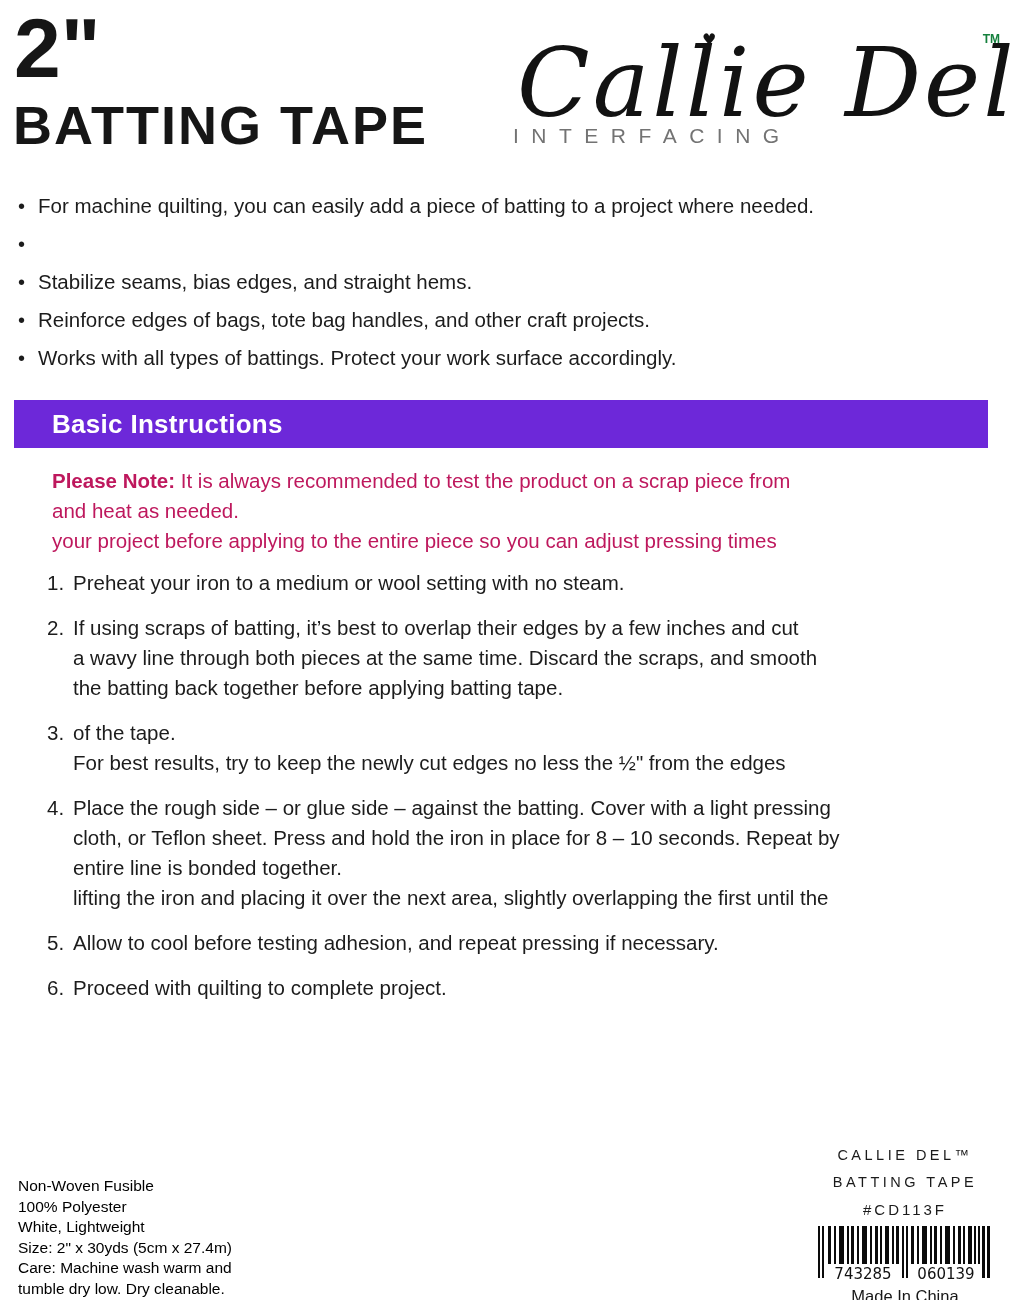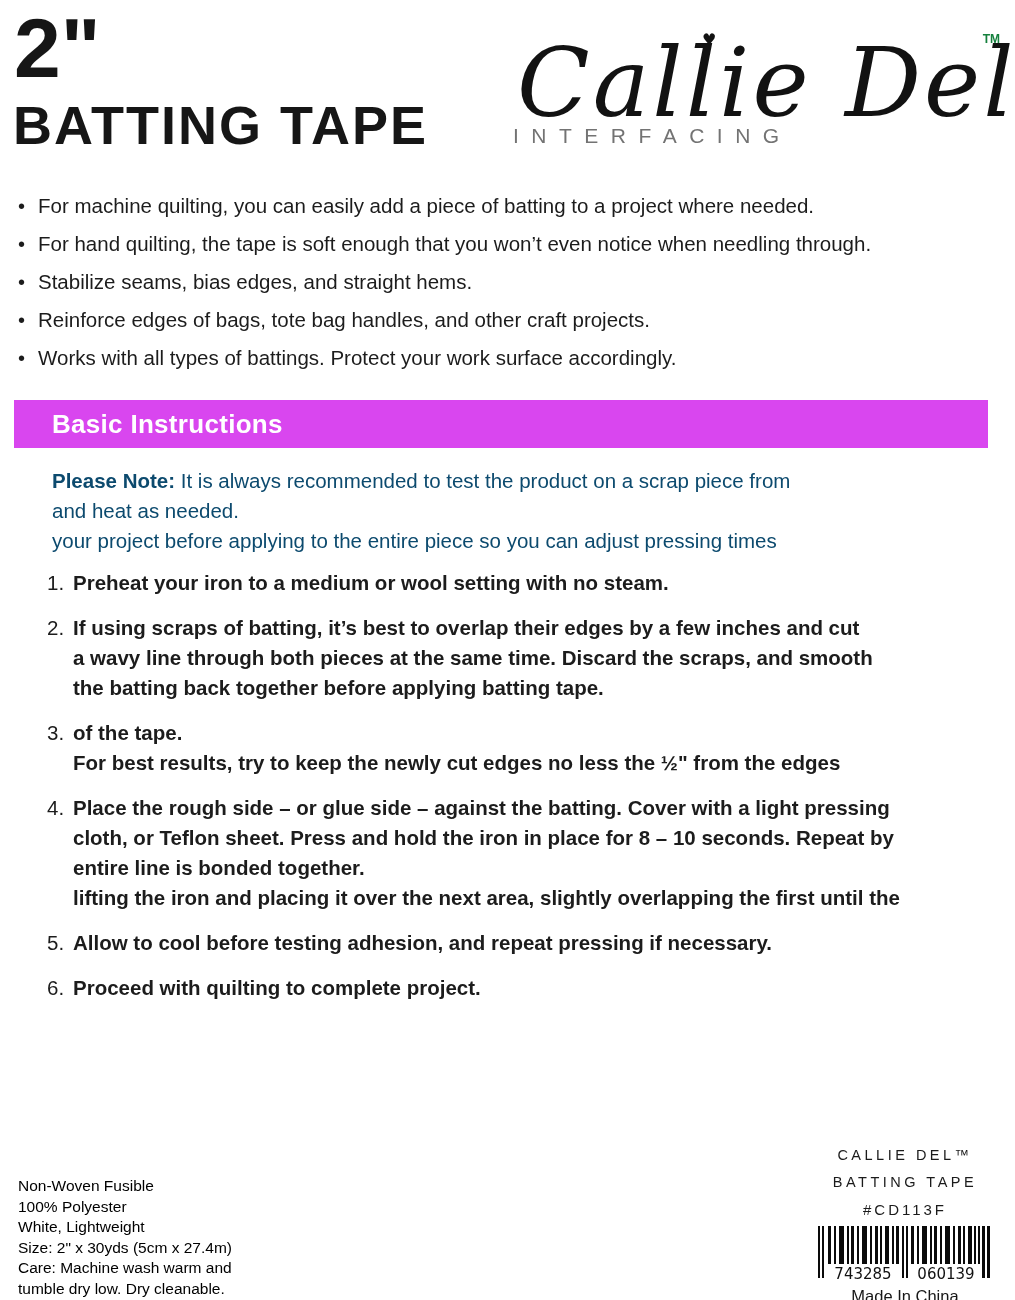--- a/index.html
+++ b/index.html
@@ -39,35 +39,35 @@
   }
 
   
   .features { position:absolute; left:18px; top:187px; width:990px; }
   .feature-row { display:flex; line-height:38px; font-size:20.5px; color:#1c1c1c; }
   .feature-row .dot { width:20px; font-size:20px; }
 
   
   .section-bar {
     position:absolute; left:14px; top:400px; width:974px; height:48px;
-    background:#d946ef; display:flex; align-items:center;
+    background:#6d28d9; display:flex; align-items:center;
   }
   .section-bar .title {
     margin-left:38px; color:#ffffff; font-size:26px; font-weight:bold; letter-spacing:0.3px;
   }
 
   
-  .note { position:absolute; left:52px; top:466px; width:900px; font-size:20.5px; line-height:30px; color:#0c4a6e; }
+  .note { position:absolute; left:52px; top:466px; width:900px; font-size:20.5px; line-height:30px; color:#be185d; }
   .note .lead { font-weight:bold; }
 
   
   .steps { position:absolute; left:47px; top:568px; width:920px; }
   .step { display:flex; margin-bottom:15px; }
   .step .num { width:26px; flex:0 0 26px; font-size:20.5px; line-height:30px; color:#1c1c1c; }
-  .step .lines { font-size:20.5px; line-height:30px; color:#1c1c1c;font-weight:bold; }
+  .step .lines { font-size:20.5px; line-height:30px; color:#1c1c1c; }
 
   
   .specs { position:absolute; left:18px; top:1176px; font-size:15.5px; line-height:20.5px; color:#000000; }
 
   
   .label-block { position:absolute; left:793px; top:1142px; width:224px; text-align:center; color:#1b1b1b; }
   .label-brand, .label-product { font-size:14.5px; letter-spacing:3.5px; line-height:27px; font-weight:500; white-space:nowrap; }
   .label-sku { font-size:15px; letter-spacing:3px; line-height:27px; font-weight:500; }
   .barcode { margin-top:3px; }
   .barcode text { font-family:"DejaVu Sans", sans-serif; font-size:15px; fill:#111; }
@@ -88,21 +88,20 @@
     <div class="logo-tm">TM</div>
   </div>
 
   <div class="features">
       <div class="feature-row">
         <span class="dot">•</span>
         <span class="txt">For machine quilting, you can easily add a piece of batting to a project where needed.</span>
       </div>
       <div class="feature-row">
         <span class="dot">•</span>
-        <span class="txt">For hand quilting, the tape is soft enough that you won’t even notice when needling through.</span>
       </div>
       <div class="feature-row">
         <span class="dot">•</span>
         <span class="txt">Stabilize seams, bias edges, and straight hems.</span>
       </div>
       <div class="feature-row">
         <span class="dot">•</span>
         <span class="txt">Reinforce edges of bags, tote bag handles, and other craft projects.</span>
       </div>
       <div class="feature-row">

